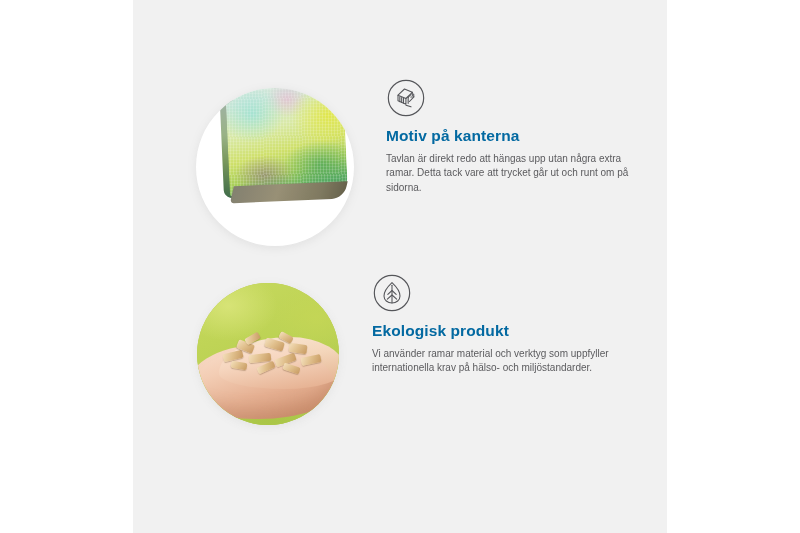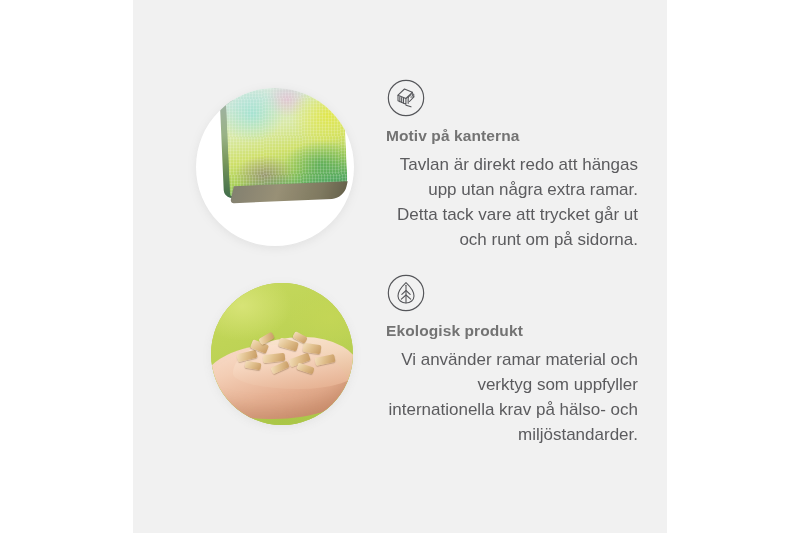--- a/index.html
+++ b/index.html
@@ -27,21 +27,21 @@
     height: 533px;
     background: #f1f1f1;
   }
 
   
   .feature {
     position: absolute;
     display: block;
   }
   #feature-1 { left: 133px; top: 78px;  width: 534px; height: 180px; }
-  #feature-2 { left: 133px; top: 273px; width: 534px; height: 180px; text-decoration: underline; }
+  #feature-2 { left: 119px; top: 273px; width: 534px; height: 180px; text-decoration: underline; }
 
   .media {
     position: absolute;
     border-radius: 50%;
     overflow: hidden;
   }
   #media-1 {
     left: 63px; top: 10px;
     width: 158px; height: 158px;
     background: #ffffff;
@@ -153,31 +153,30 @@
   .feature-icon {
     display: block;
     width: 40px;
     height: 40px;
     margin: 0 0 9px 0;
   }
   .feature-title {
     margin: 0 0 6px 0;
     font-size: 15.5px;
     font-weight: 700;
-    color: #737373;
+    color: #0369a1;
     letter-spacing: .1px;
     line-height: 1.2;
   }
   .feature-text {
     margin: 0;
-    font-size: 17px;
+    font-size: 10px;
     line-height: 1.48;
     color: #5b5b5e;
     max-width: 252px;
-    text-align: right;
   }
 </style>
 </head>
 <body>
 
 <div class="stage">
 
   <div class="panel"></div>
 
   <div class="feature" id="feature-1">

